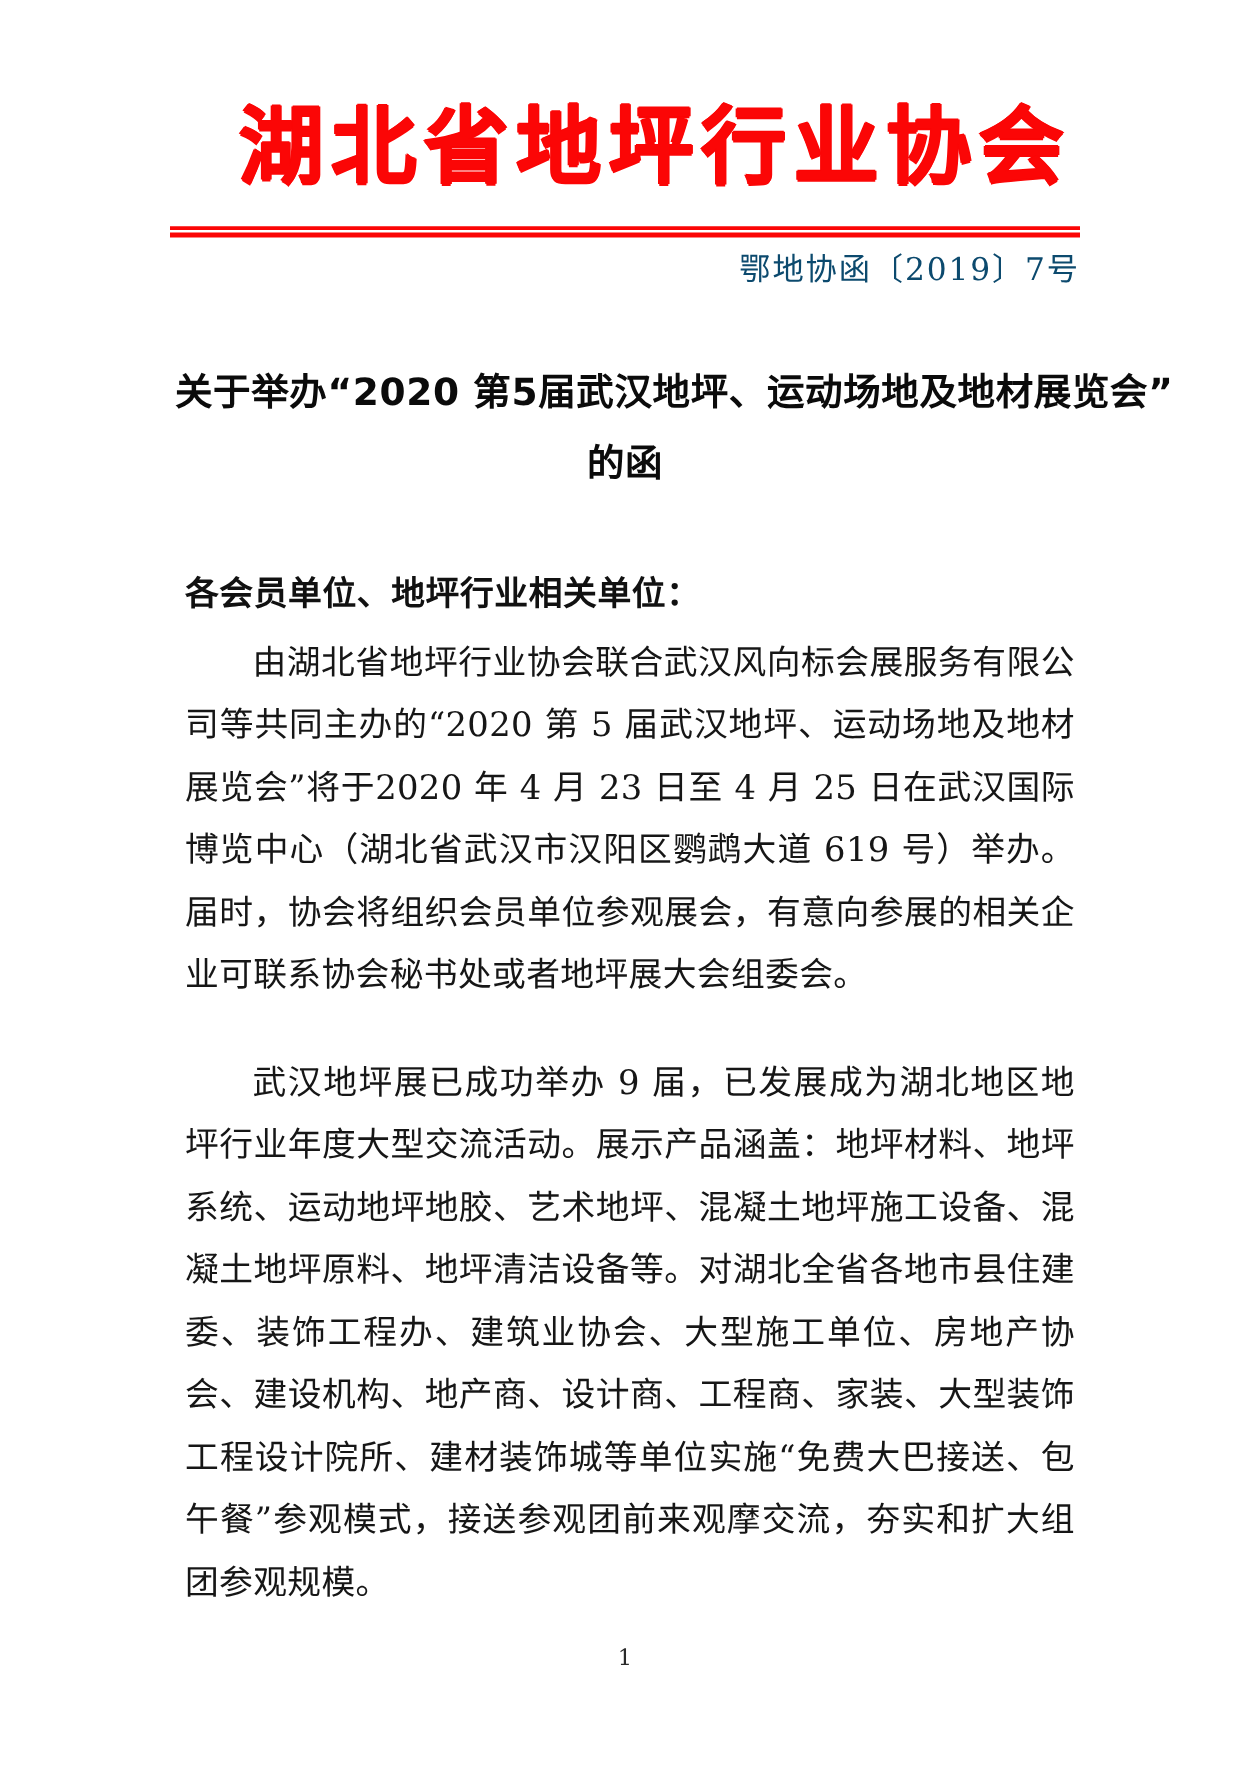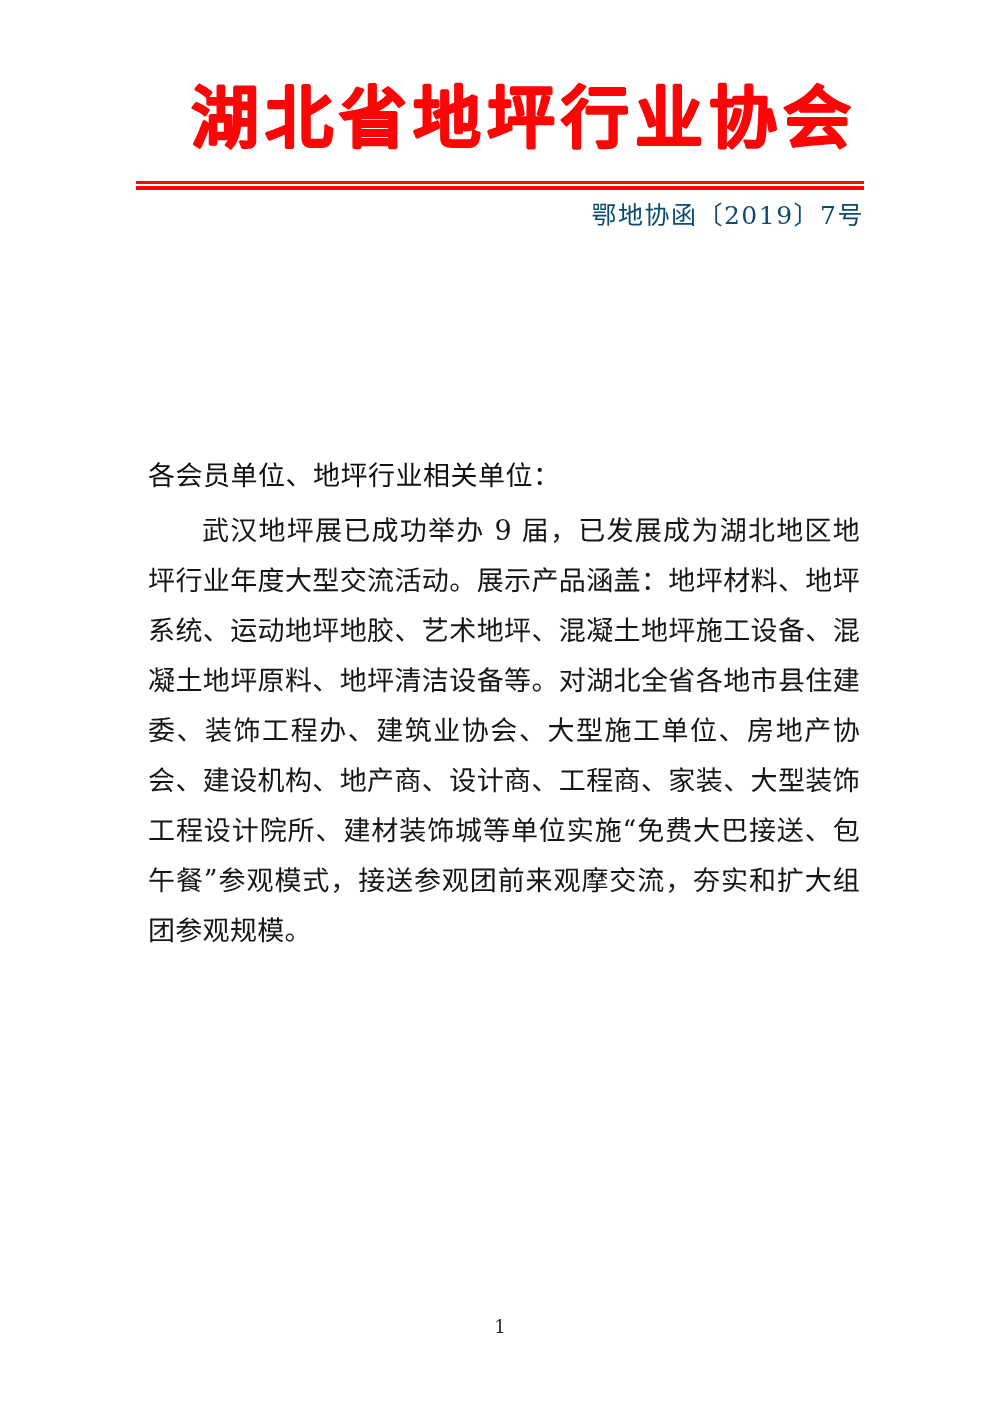--- a/index.html
+++ b/index.html
@@ -113,21 +113,21 @@
 
   
   .body-block {
     position: absolute;
     left: 148px;
     top: 450px;
     width: 712px;
   }
   .salutation {
     font-family: "DejaVu Serif", "Liberation Serif", serif;
-    font-weight: 400;
+    font-weight: 700;
     font-size: 27px;
     line-height: 52px;
     letter-spacing: 0.5px;
     color: #111111;
     margin: 0 0 4px 0;
   }
   .para {
     font-family: "DejaVu Serif", "Liberation Serif", serif;
     font-size: 27px;
     line-height: 50px;
@@ -165,21 +165,26 @@
   </div>
 
   <div class="red-rule">
     <div class="bar-top"></div>
     <div class="bar-gap"></div>
     <div class="bar-bottom"></div>
   </div>
 
   <div class="doc-number">鄂地协函〔2019〕7号</div>
 
+  <div class="doc-title">
+    <span class="line1">关于举办“2020 第5届武汉地坪、运动场地及地材展览会”</span>
+    <span class="line2">的函</span>
+  </div>
 
   <div class="body-block">
     <p class="salutation">各会员单位、地坪行业相关单位：</p>
+    <p class="para">由湖北省地坪行业协会联合武汉风向标会展服务有限公司等共同主办的“2020 第 5 届武汉地坪、运动场地及地材展览会”将于2020 年 4 月 23 日至 4 月 25 日在武汉国际博览中心（湖北省武汉市汉阳区鹦鹉大道 619 号）举办。届时，协会将组织会员单位参观展会，有意向参展的相关企业可联系协会秘书处或者地坪展大会组委会。</p>
     <p class="para">武汉地坪展已成功举办 9 届，已发展成为湖北地区地坪行业年度大型交流活动。展示产品涵盖：地坪材料、地坪系统、运动地坪地胶、艺术地坪、混凝土地坪施工设备、混凝土地坪原料、地坪清洁设备等。对湖北全省各地市县住建委、装饰工程办、建筑业协会、大型施工单位、房地产协会、建设机构、地产商、设计商、工程商、家装、大型装饰工程设计院所、建材装饰城等单位实施“免费大巴接送、包午餐”参观模式，接送参观团前来观摩交流，夯实和扩大组团参观规模。</p>
   </div>
 
   <div class="page-number">1</div>
 
 </div>
 
 </body></html>

